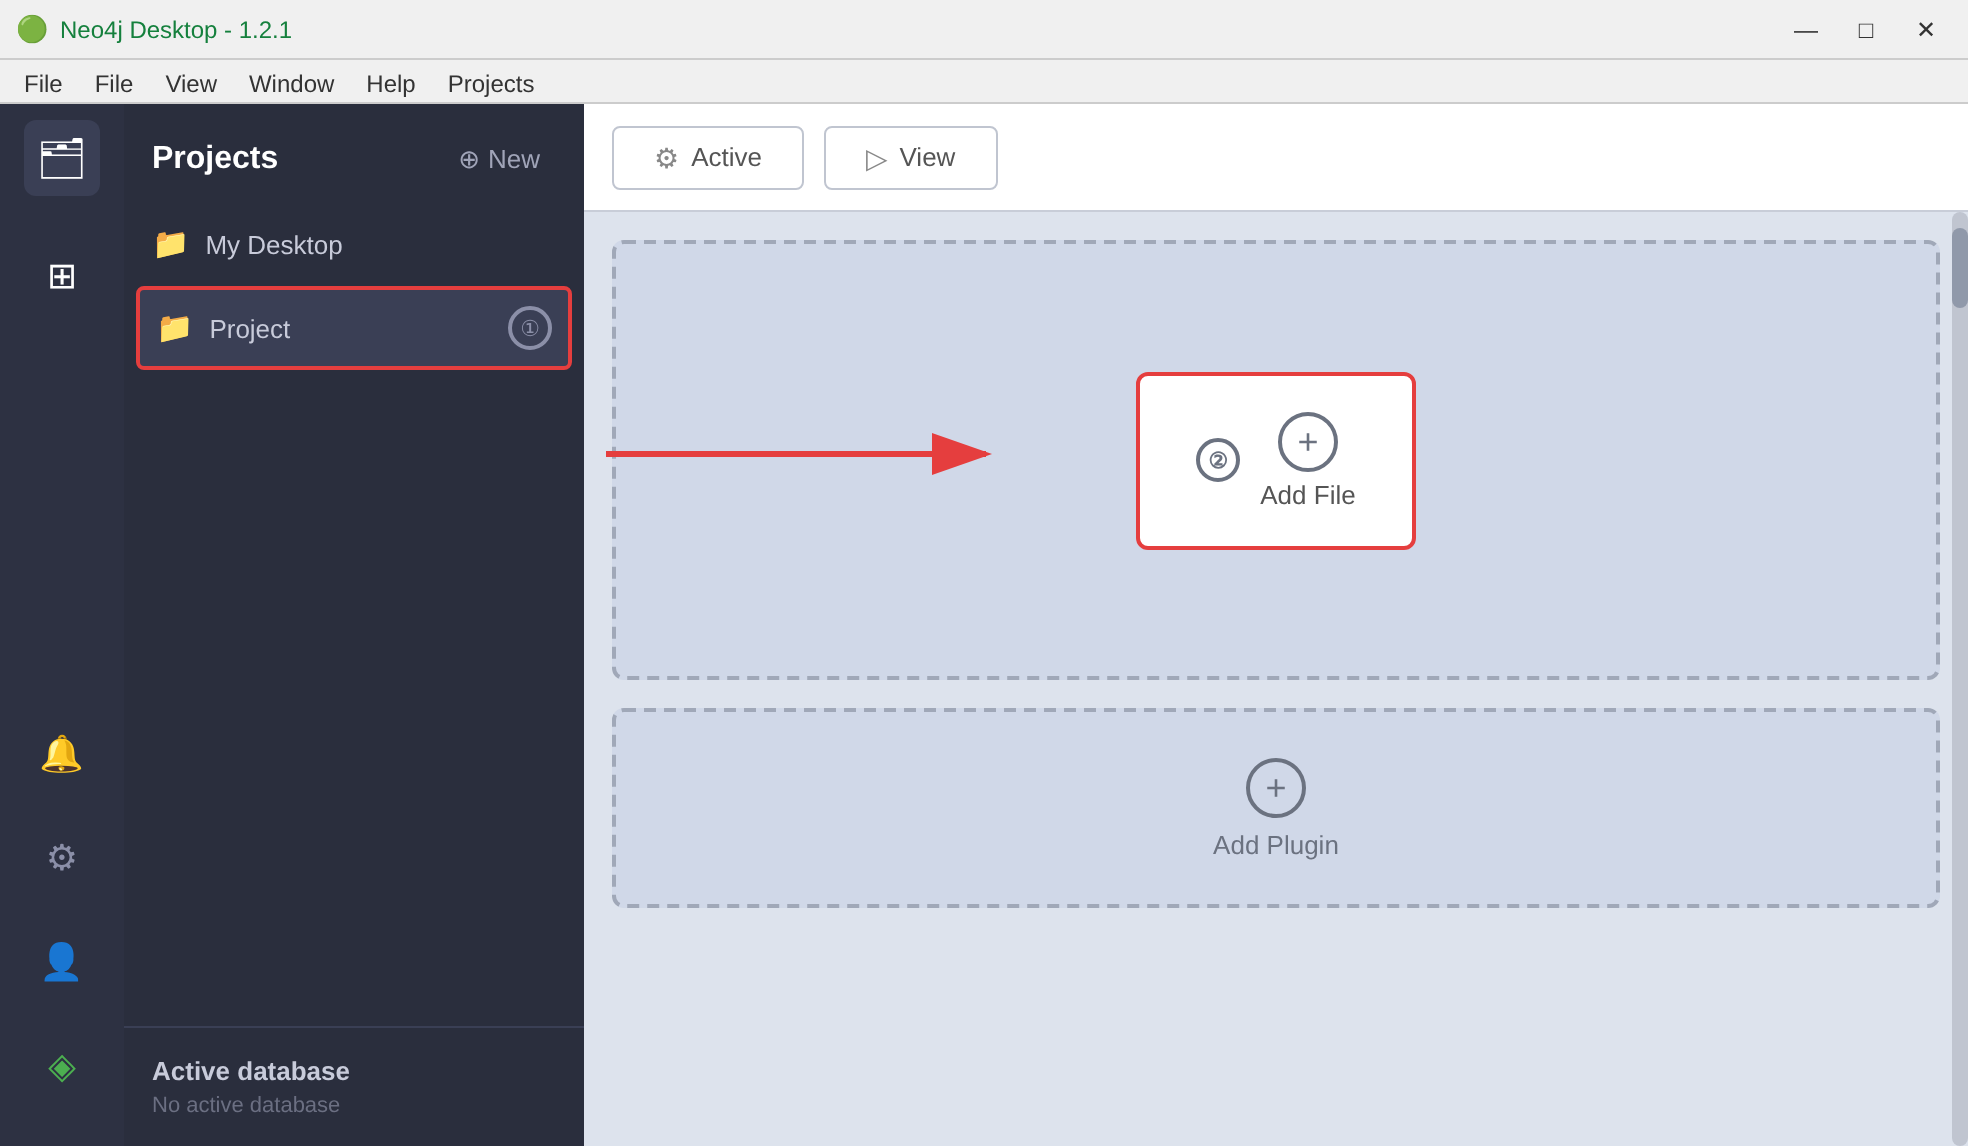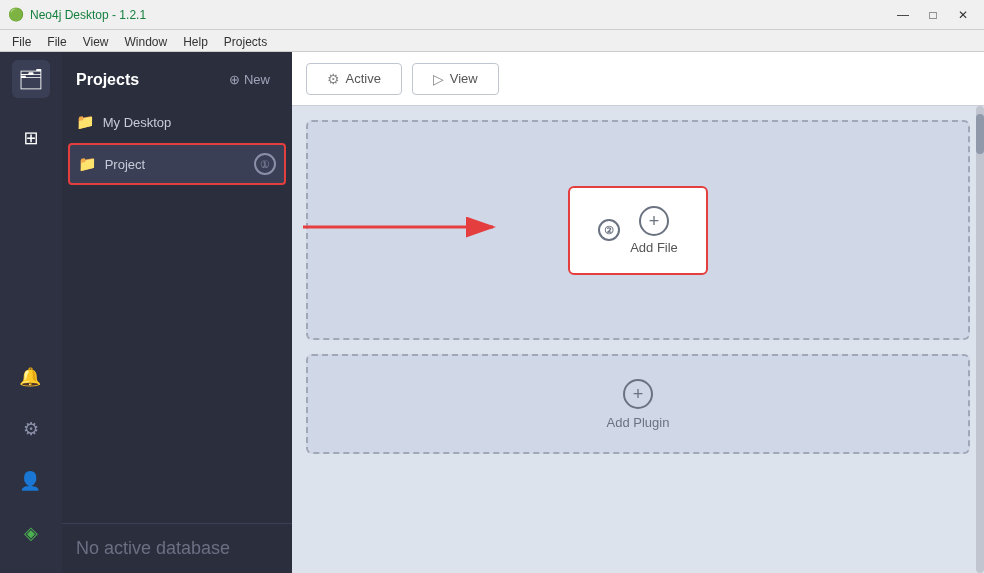--- a/index.html
+++ b/index.html
@@ -184,21 +184,21 @@
       padding: 14px;
       border-top: 1px solid #3a3f55;
     }
     .active-db-title {
       font-size: 13px;
       font-weight: 600;
       color: #c8cbda;
       margin-bottom: 4px;
     }
     .active-db-value {
-      font-size: 18px;
+      font-size: 11px;
       color: #6b6f82;
     }
 
     
     .main-content {
       flex: 1;
       background: #dde3ed;
       display: flex;
       flex-direction: column;
       padding: 0;
@@ -384,20 +384,21 @@
       </div>
 
       <div class="project-item active">
         <span class="project-item-icon">📁</span>
         <span>Project</span>
         <div class="project-badge">①</div>
       </div>
     </div>
 
     <div class="active-db-section">
+      <div class="active-db-title">Active database</div>
       <div class="active-db-value">No active database</div>
     </div>
   </div>
 
   <div class="main-content">
 
     <div class="top-actions">
       <button class="action-btn">
         <span class="action-btn-icon">⚙</span>
         <span>Active</span>

